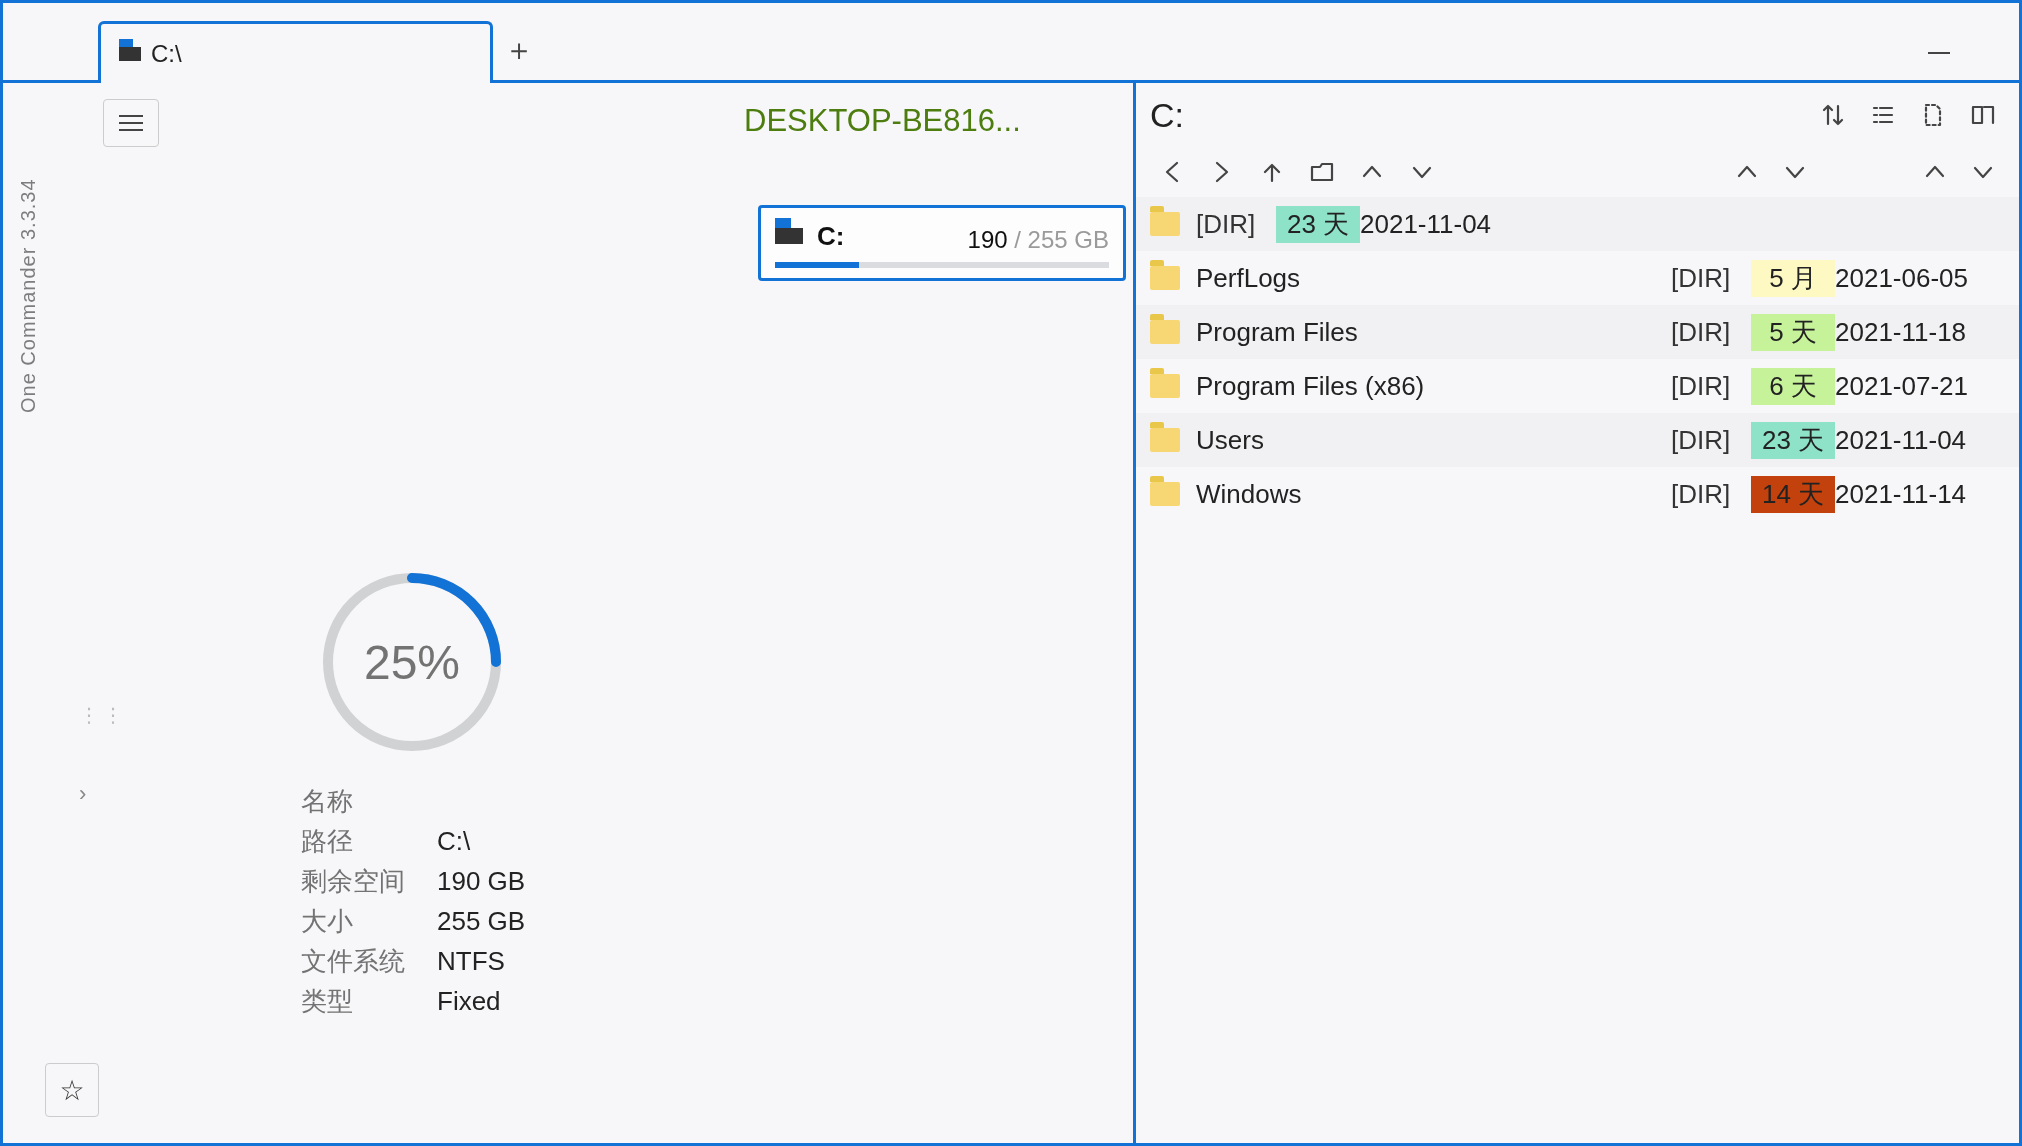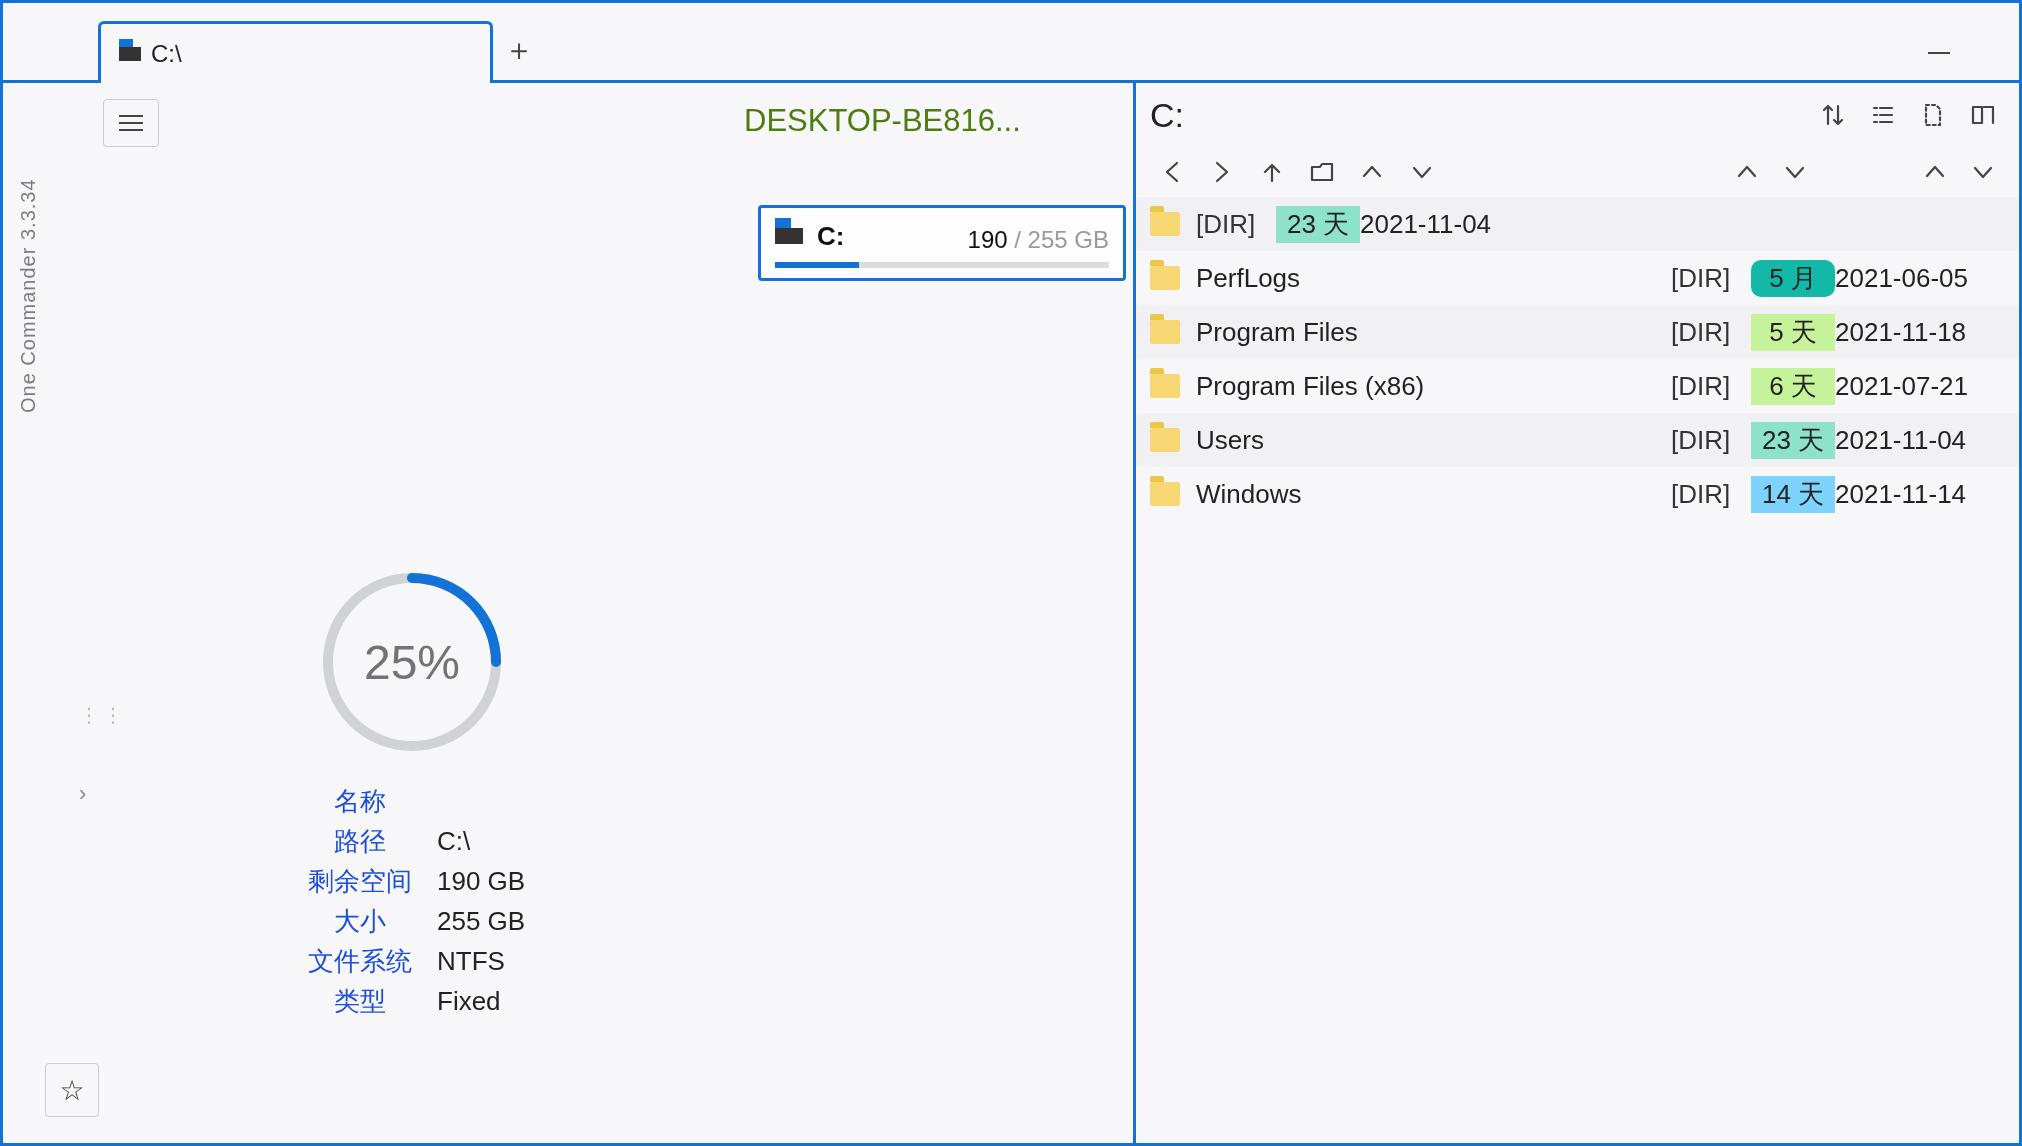--- a/index.html
+++ b/index.html
@@ -70,21 +70,21 @@
 .drivecard .bar .fill { position:absolute; left:0; top:0; bottom:0; background:#1372d6; }
 
 
 .ring-wrap { position:absolute; left:314px; top:564px; width:190px; height:190px; }
 .ring-bg { stroke:#d0d2d4; }
 .ring-fg { stroke:#1372d6; }
 .ring-pct { position:absolute; left:0; top:0; width:190px; height:190px; display:flex; align-items:center; justify-content:center; font-size:48px; color:#737373; }
 
 .infotable { position:absolute; left:298px; top:778px; font-size:26px; color:#222; }
 .infotable .row { display:flex; gap:18px; line-height:40px; }
-.infotable .lab { width:118px; text-align:center; color:#1d4ed8; }
+.infotable .lab { width:118px; text-align:left; color:#737373; }
 
 .dragdots { position:absolute; left:76px; top:700px; color:#bbb; font-size:20px; letter-spacing:4px; }
 .expand { position:absolute; left:76px; top:778px; color:#888; font-size:22px; }
 .star { position:absolute; left:42px; bottom:26px; width:54px; height:54px; border:1px solid #ccc; border-radius:4px; display:flex; align-items:center; justify-content:center; font-size:28px; color:#333; }
 
 
 .vdiv { position:absolute; left:1130px; top:80px; bottom:0; width:3px; background:#1372d6; }
 
 
 .rpane { position:absolute; left:1133px; top:80px; right:0; bottom:0; background:#f7f7f9; }
@@ -99,23 +99,23 @@
 .filelist { }
 .frow { display:flex; align-items:center; height:54px; padding:0 14px; font-size:26px; color:#222; }
 .frow.alt { background:#f1f1f3; }
 .frow .ficon { width:30px; height:24px; background:#f7d774; border-radius:2px; position:relative; margin-right:16px; }
 .frow .ficon::before { content:""; position:absolute; left:0; top:-6px; width:14px; height:6px; background:#e9c74a; border-radius:2px 2px 0 0; }
 .frow .fname { flex:1; }
 .frow .fdir { width:80px; text-align:left; color:#333; }
 .frow .fage { width:84px; text-align:center; margin:0 0; padding:1px 4px; }
 .frow .fdate { width:170px; text-align:left; }
 .age-teal  { background:#8de2c8; }
-.age-blue  { background:#14b8a6;border-radius:10px; }
+.age-blue  { background:#fef9c3; }
 .age-lgreen{ background:#c6f29a; }
-.age-mgreen{ background:#7dd3fc; }
+.age-mgreen{ background:#c2410c; }
 
 svg.arrow { width:26px; height:26px; }
 svg.arrow path, svg.arrow polyline { stroke:#444; stroke-width:2.2; fill:none; stroke-linecap:round; stroke-linejoin:round; }
 </style>
 </head>
 <body>
 
 <div class="app">
 
   <div class="sidetitle">One Commander 3.3.34</div>

